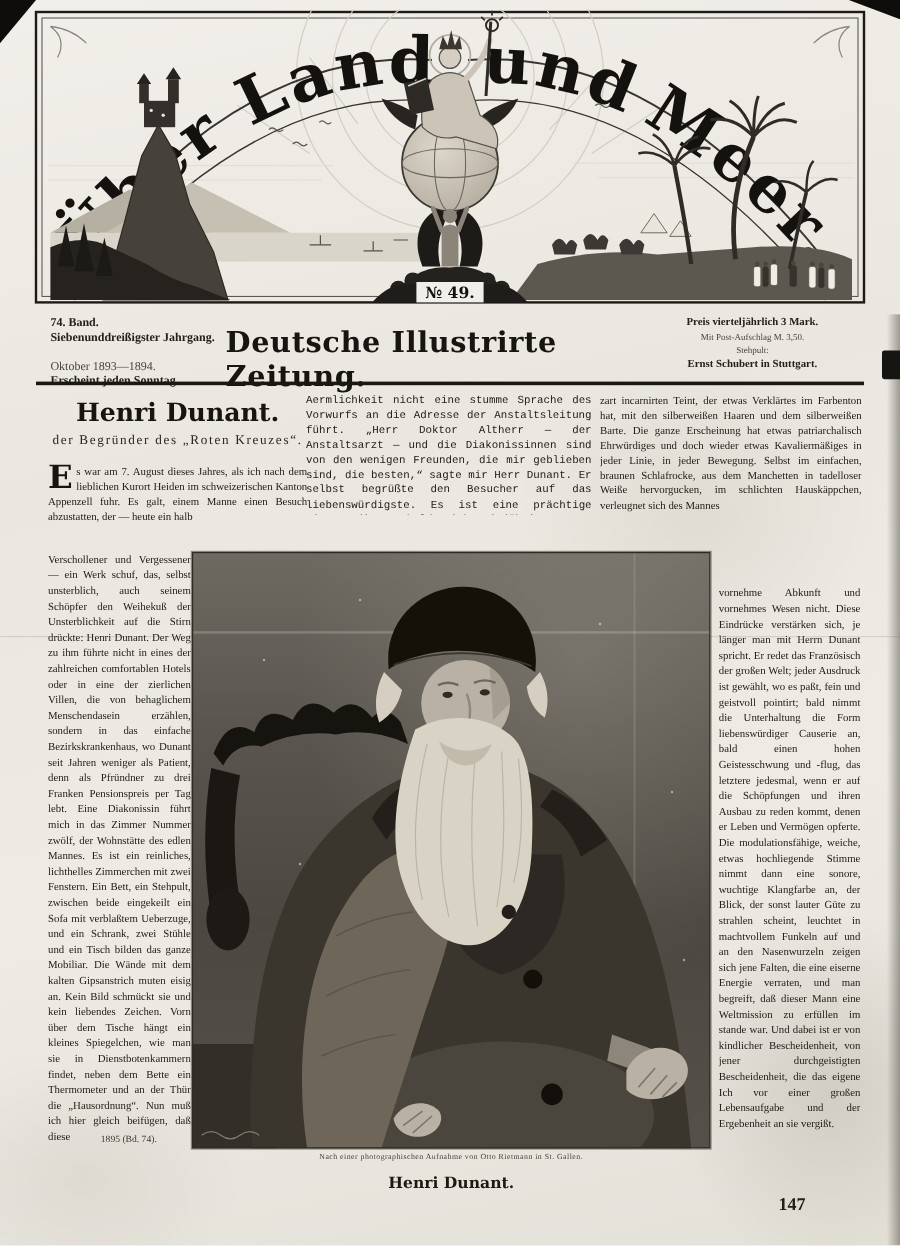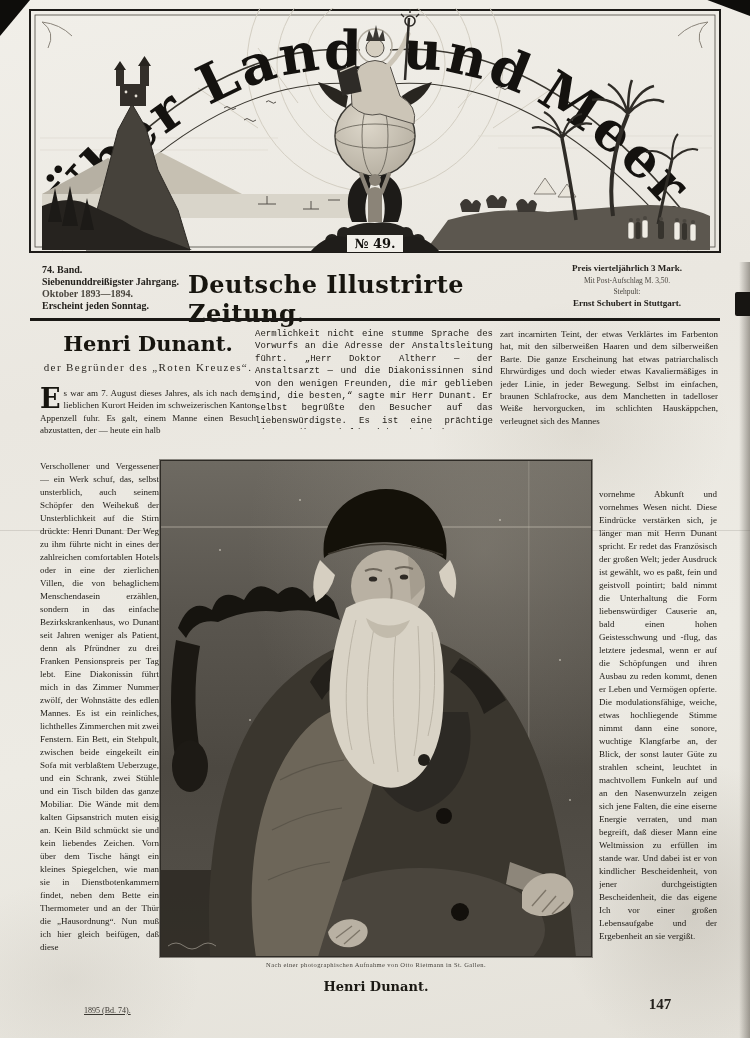--- a/index.html
+++ b/index.html
@@ -26,21 +26,21 @@
   .edge-right-mark { position:absolute; right:0; top:292px; width:15px; height:24px;
     background:#171512; border-radius:2px 0 0 2px; }
 
   .masthead { position:absolute; left:28px; top:8px; width:694px; height:246px; }
   .masthead svg { display:block; }
   .mast-title { font-family:"DejaVu Serif", serif; font-weight:bold; fill:#14120f; }
 
   .subhead { position:absolute; left:30px; top:258px; width:690px; height:58px; }
   .issue-info { position:absolute; left:12px; top:6px; width:178px; text-align:left;
     font-size:10px; font-weight:bold; line-height:12px; color:#24211d; }
-  .issue-info .dim { font-weight:bold; color:#4a463f; }
+  .issue-info .dim { font-weight:normal; color:#4a463f;margin-top:12px; }
   .journal-name { position:absolute; left:158px; top:12px; width:374px; text-align:left;
     font-family:"DejaVu Serif", serif; font-size:24px; font-weight:bold; letter-spacing:0.5px; color:#17150f; }
   .price-info { position:absolute; left:508px; top:5px; width:178px; text-align:center;
     font-size:9px; line-height:11.5px; color:#24211d; }
   .price-info .b { font-weight:bold; }
   .price-info .xs { font-size:7.5px; color:#4a463f; }
 
   .rule-thick { position:absolute; left:30px; top:318px; width:690px; height:3px; background:#1a1815; }
 
   .article-title { position:absolute; left:40px; top:331px; width:216px; text-align:center; }
@@ -59,21 +59,21 @@
   .col-right-narrow { left:599px; top:440px; width:118px; height:561px; line-height:13px; overflow:hidden;margin-top:48px; }
 
   .photo { position:absolute; left:160px; top:460px; width:432px; height:497px;
     box-shadow:0 0 0 1px rgba(40,36,30,0.5); }
   .photo svg { display:block; }
   .photo-credit { position:absolute; left:160px; top:961px; width:432px; text-align:center;
     font-size:6.5px; letter-spacing:0.4px; color:#46433d; }
   .photo-caption { position:absolute; left:160px; top:979px; width:432px; text-align:center;
     font-family:"DejaVu Serif", serif; font-size:13px; font-weight:bold; color:#1b1914; }
 
-  .footer-left { position:absolute; left:84px; top:1006px; font-size:8px; color:#3a3731;text-decoration:underline; }
+  .footer-left { position:absolute; left:84px; top:945px; font-size:8px; color:#3a3731; }
   .footer-page { position:absolute; left:630px; top:996px; width:60px; text-align:center;
     font-size:15px; font-weight:bold; color:#23201b; }
 </style>
 </head>
 <body>
 
 <div class="page">
 
   <div class="stain s1"></div>
   <div class="stain s2"></div>

